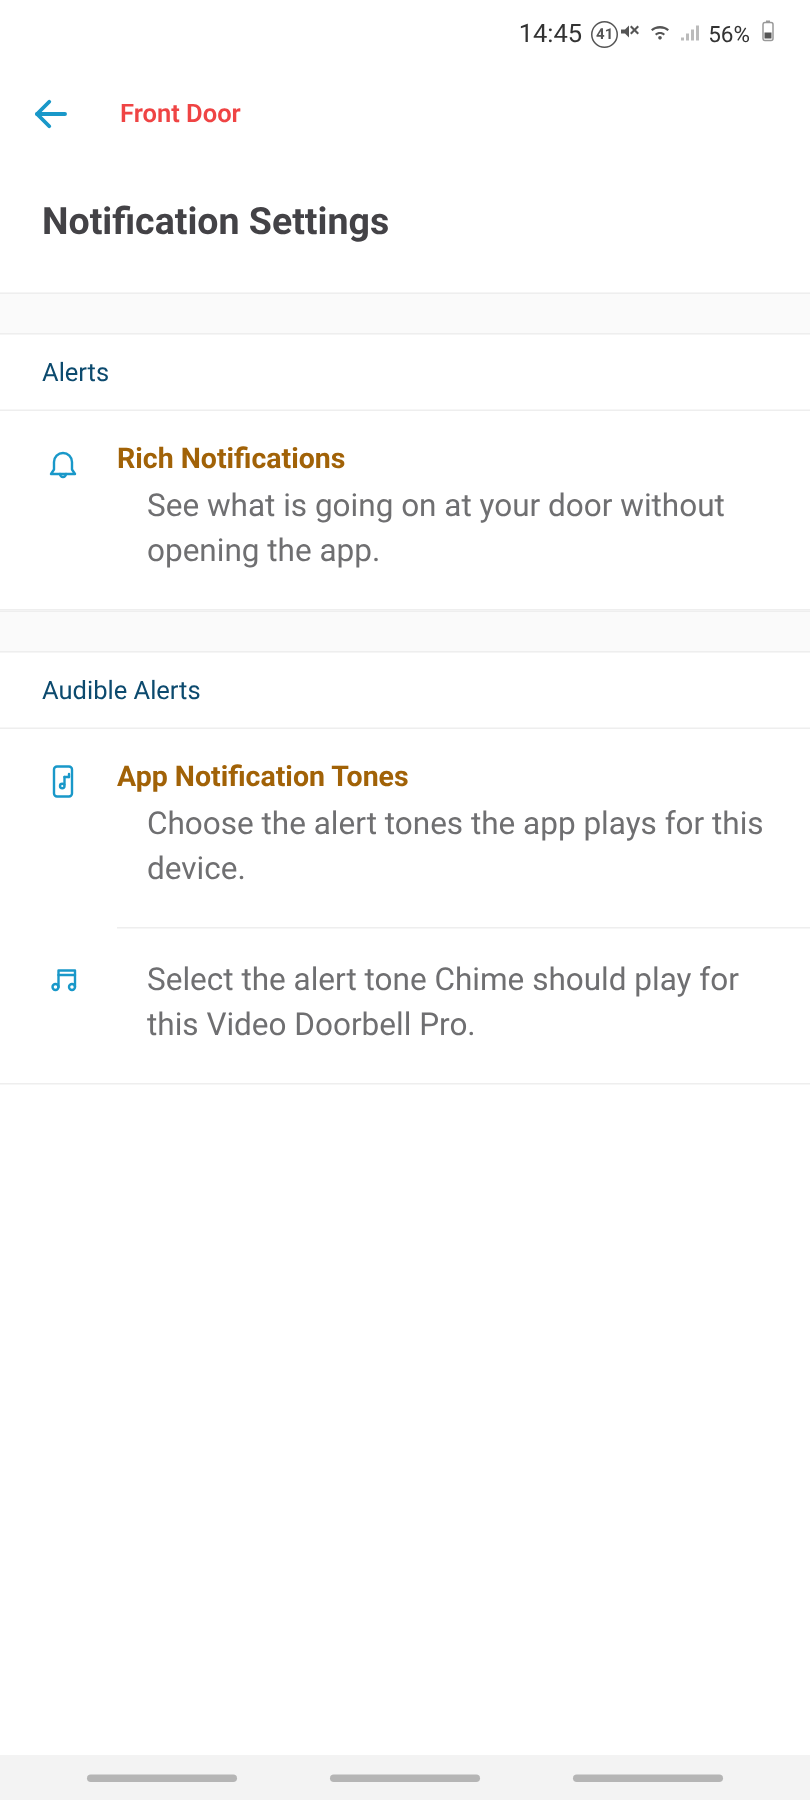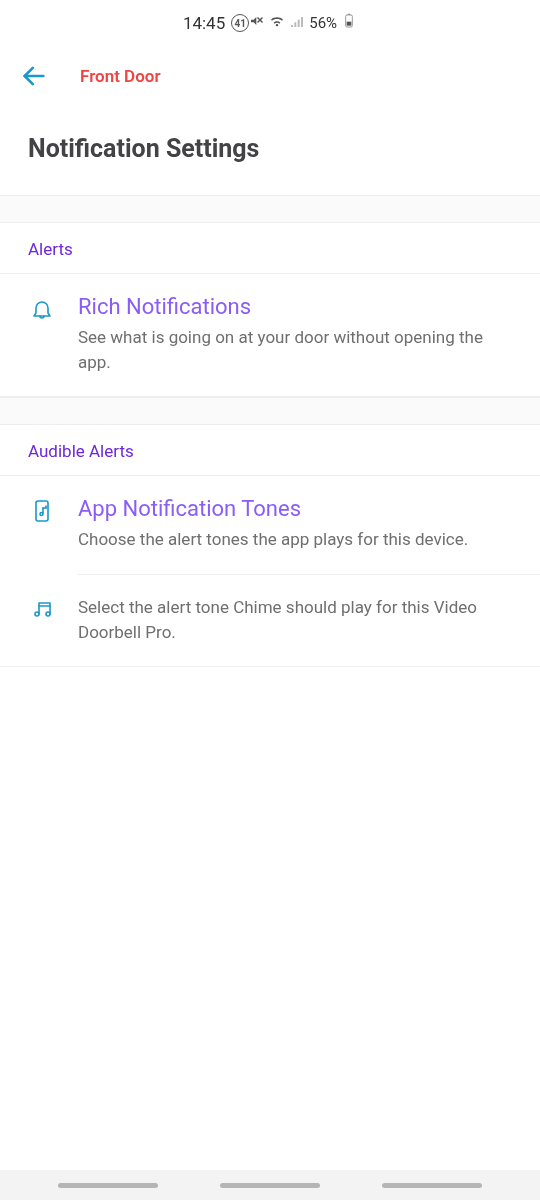--- a/index.html
+++ b/index.html
@@ -10,21 +10,21 @@
     }
     body {
       width: 540px;
       height: 1200px;
       background: #ffffff;
       position: relative;
       overflow: hidden;
     }
     .status-bar {
       display: flex;
-      justify-content: center;
+      justify-content: flex-end;
       align-items: center;
       padding: 8px 20px 6px 20px;
       height: 44px;
       font-size: 17px;
       color: #333;
     }
     .status-left {
       display: flex;
       align-items: center;
       gap: 6px;
@@ -77,21 +77,21 @@
       padding: 16px 28px 32px 28px;
     }
     .section-gap {
       height: 28px;
       background: #fafafa;
       border-top: 1px solid #eeeeee;
       border-bottom: 1px solid #eeeeee;
       position: relative;
     }
     .section-label {
-      color: #6d28d9;
+      color: #0c4a6e;
       font-size: 17px;
       padding: 16px 28px 14px 28px;
       border-bottom: 1px solid #eeeeee;
     }
     .list-item {
       display: flex;
       align-items: flex-start;
       padding: 20px 28px 22px 28px;
       gap: 22px;
     }
@@ -100,29 +100,30 @@
       width: 28px;
       display: flex;
       justify-content: center;
       margin-top: 2px;
       color: #1998c9;
     }
     .list-text {
       flex: 1;
     }
     .list-title {
-      font-size: 22px;
-      font-weight: 400;
-      color: #8b5cf6;
+      font-size: 19px;
+      font-weight: 700;
+      color: #a16207;
       margin-bottom: 6px;
     }
     .list-desc {
-      font-size: 17px;
+      font-size: 21px;
       color: #6f6f71;
       line-height: 1.45;
+      margin-left: 20px;
     }
     .inner-divider {
       border: none;
       border-top: 1px solid #eeeeee;
       margin-left: 78px;
     }
     .bottom-border {
       border-bottom: 1px solid #eeeeee;
     }
     .nav-bar {

